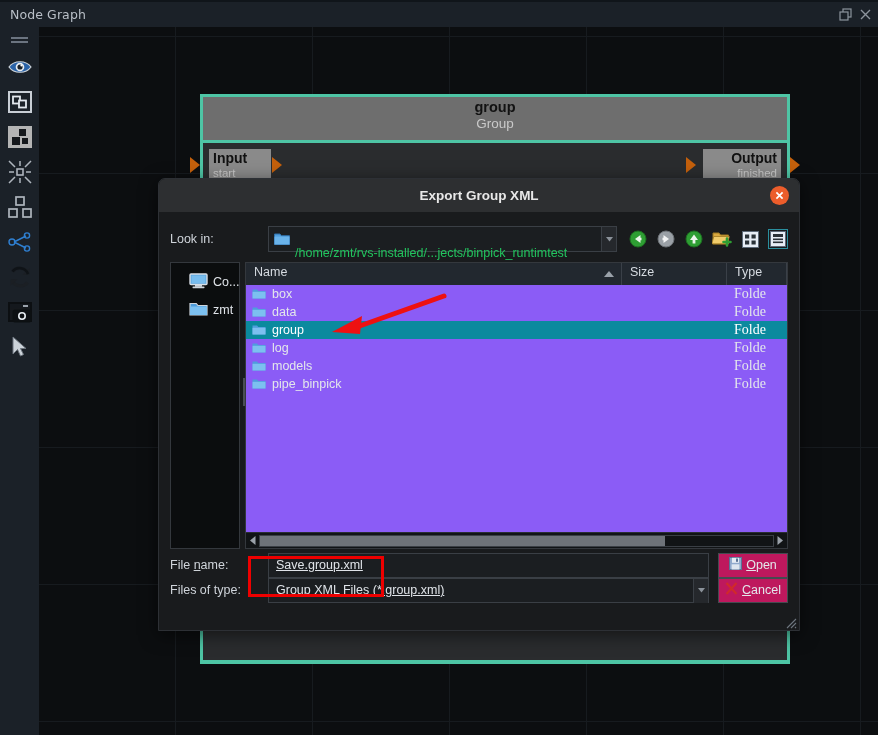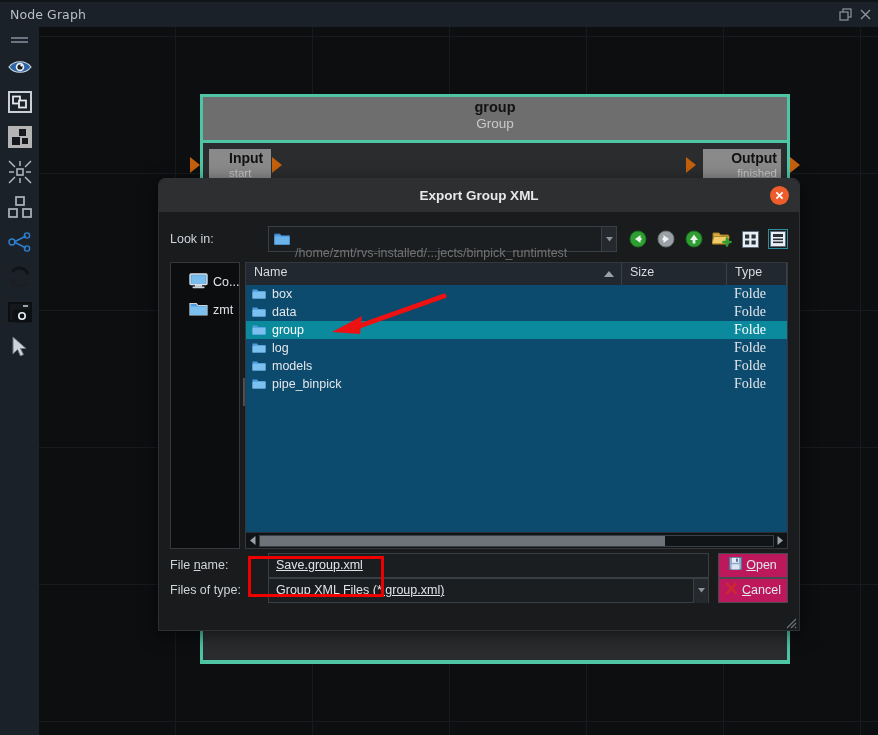--- a/index.html
+++ b/index.html
@@ -80,21 +80,21 @@
     background: #2a2c2e;
     border-left: 3px solid #4ec5a5;
     border-right: 3px solid #4ec5a5;
     border-bottom: 4px solid #4ec5a5;
   }
   .port {
     position: absolute; top: 6px; height: 33px; background: #8a8a8a;
     display: flex; flex-direction: column; justify-content: center;
     font-family: "Liberation Sans", sans-serif;
   }
-  .port.in  { left: 6px; width: 62px; padding-left: 20px; }
+  .port.in  { left: 6px; width: 62px; padding-left: 4px; }
   .port.out { right: 6px; width: 78px; padding-right: 4px; text-align: right; }
   .port-label { font-size: 14px; font-weight: bold; color: #111; line-height: 15px; }
   .port-sub   { font-size: 11.5px; color: #c7c7c7; line-height: 14px; }
   .tri {
     position: absolute; width: 0; height: 0;
     border-top: 8px solid transparent; border-bottom: 8px solid transparent;
     border-left: 10px solid #c4600c;
   }
 
   
@@ -129,21 +129,21 @@
 
   .lookin-row { height: 28px; margin-top: 3px; }
   .lookin-label { width: 98px; }
   .combo {
     flex: 0 0 auto; width: 349px; height: 26px; background: #1b1e21;
     border: 1px solid #3a3f45; display: flex; align-items: center;
     position: relative;
   }
   .combo .folder-ic { margin: 0 5px 0 5px; }
   .combo-text {
-    font-size: 12.5px; color: #737373; font-family: "Liberation Sans", sans-serif;
+    font-size: 12.5px; color: #22c55e; font-family: "Liberation Sans", sans-serif;
     white-space: nowrap; overflow: hidden; margin-top: 28px;
   }
   .combo-arrow {
     position: absolute; right: 0; top: 0; width: 15px; height: 24px;
     background: #25282c; border-left: 1px solid #3a3f45;
     display: flex; align-items: center; justify-content: center; cursor: pointer;
   }
   .nav-btns { display: flex; align-items: center; gap: 8px; margin-left: 11px; }
   .nav-btn { width: 20px; height: 20px; cursor: pointer; display:flex; align-items:center; justify-content:center;}
   .nav-btn.boxed { border: 1px solid #2a8f9e; }
@@ -160,21 +160,21 @@
     cursor: pointer;
   }
   .side-item span {
     font-size: 12.5px; color: #dfe3e8; font-family: "Liberation Sans", sans-serif;
   }
   .splitter { width: 7px; position: relative; }
   .splitter i {
     position: absolute; left: 3px; top: 116px; width: 2px; height: 28px; background: #4a4f55;
   }
   .listwrap {
-    flex: 1; background: #0c4a6e; border: 1px solid #34383d;
+    flex: 1; background: #8b5cf6; border: 1px solid #34383d;
     display: flex; flex-direction: column;
   }
   .hdr { display: flex; height: 22px; background: #22282f; }
   .hdr div {
     font-size: 12.5px; color: #d6dbe1; font-family: "Liberation Sans", sans-serif;
     padding: 2px 0 0 8px; border-right: 1px solid #3a4048; position: relative;
   }
   .hdr .c-name { width: 376px; }
   .hdr .c-size { width: 105px; }
   .hdr .c-type { width: 60px; }

